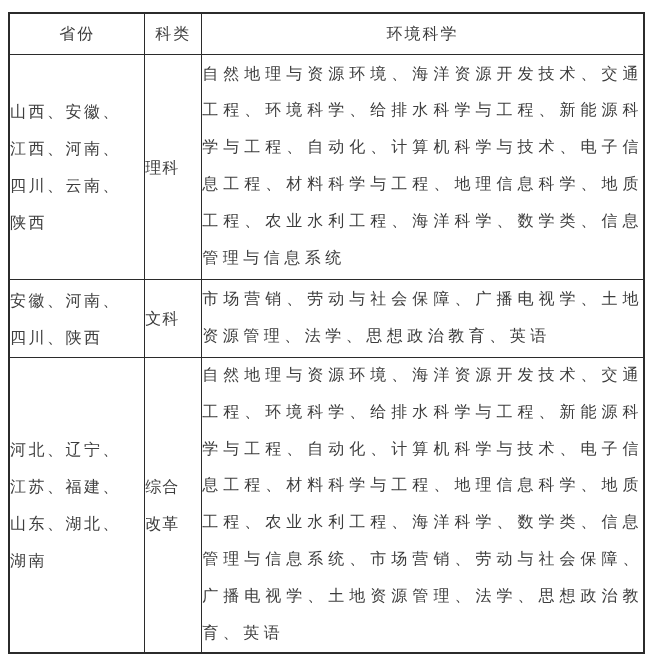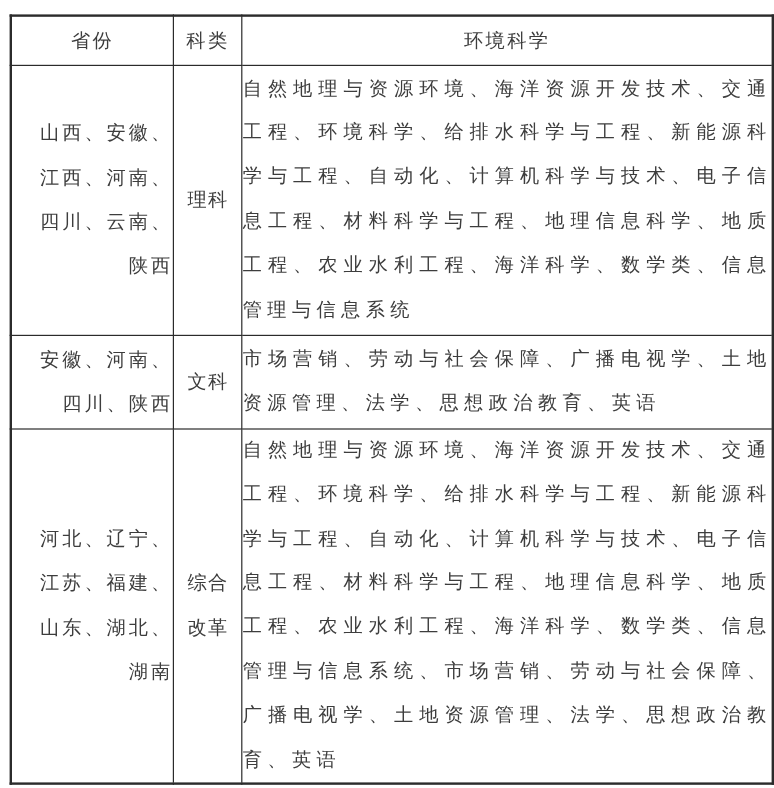--- a/index.html
+++ b/index.html
@@ -36,28 +36,27 @@
   col.c-majors   { width: 443px; }
 
   tr.header-row th {
     height: 40px;
     text-align: center;
     vertical-align: middle;
     letter-spacing: 2px;
     font-size: 16px;
   }
   td.cell-province {
-    text-align: right;
+    text-align: left;
     vertical-align: middle;
     white-space: pre-line;
     line-height: 37px;
     letter-spacing: 2.5px;
   }
   td.cell-category {
-    text-align: center;
     vertical-align: middle;
     white-space: pre-line;
     line-height: 37px;
     letter-spacing: 1px;
   }
   td.cell-majors {
     text-align: justify;
     vertical-align: middle;
     line-height: 36.8px;
     letter-spacing: 4.5px;

